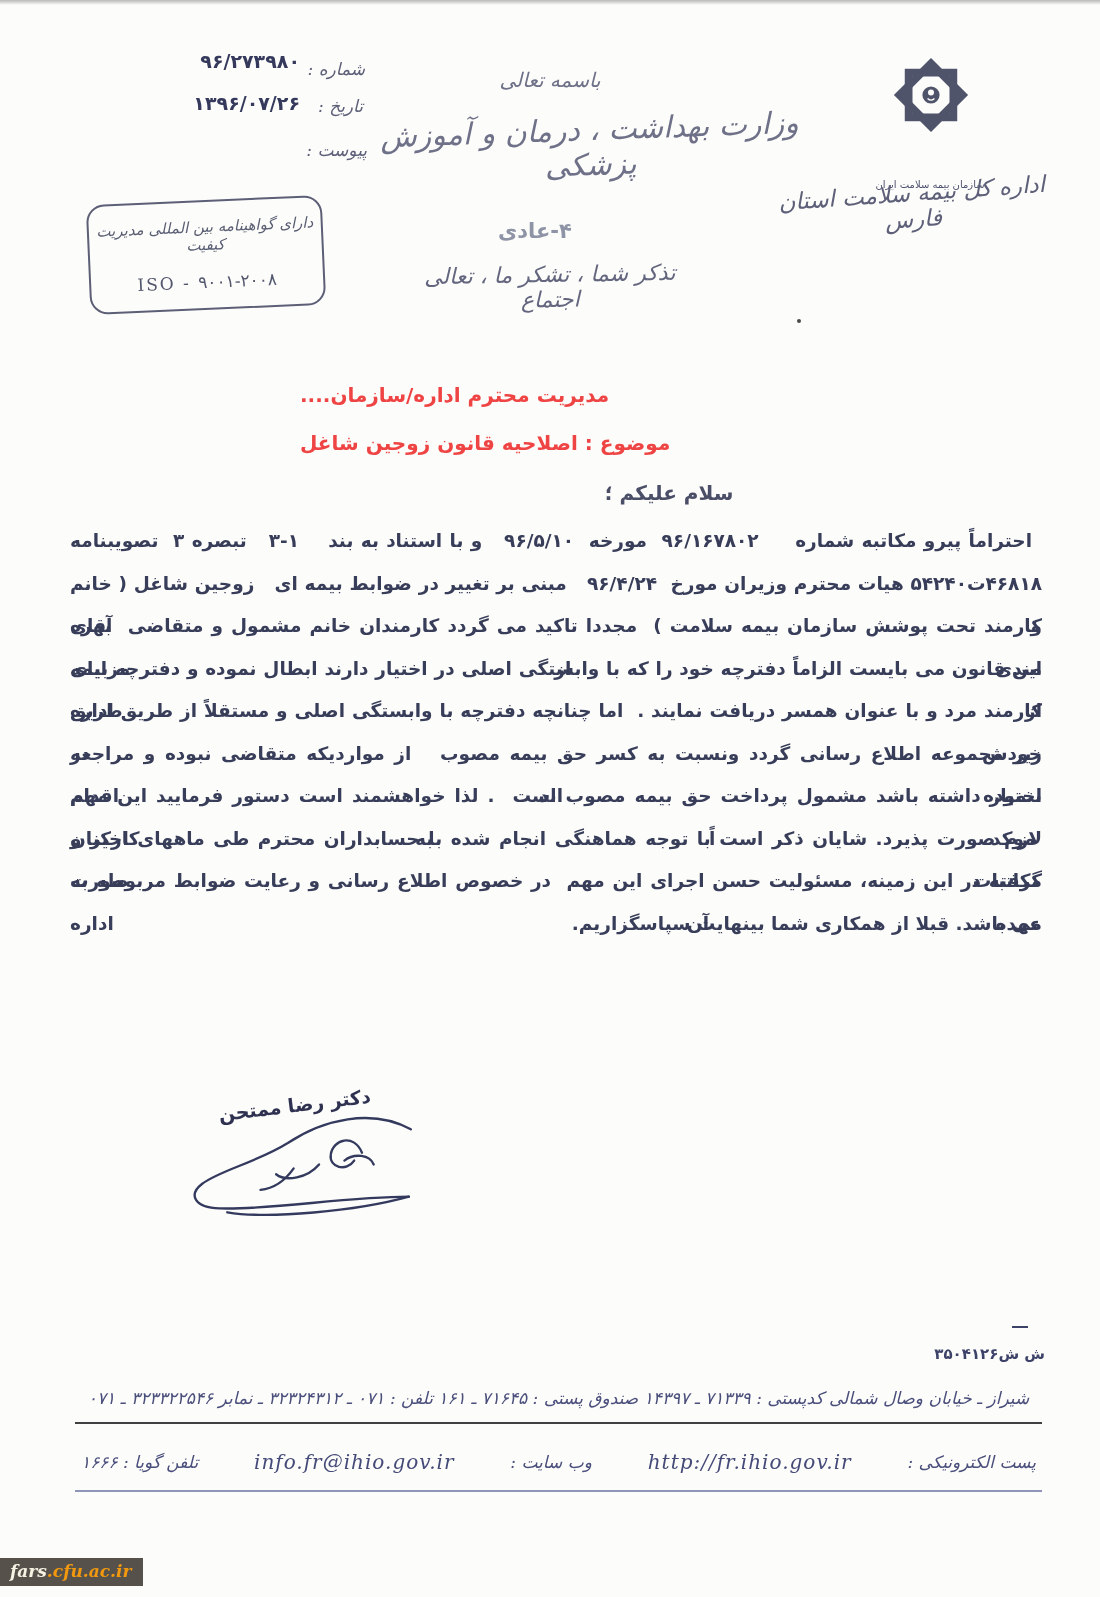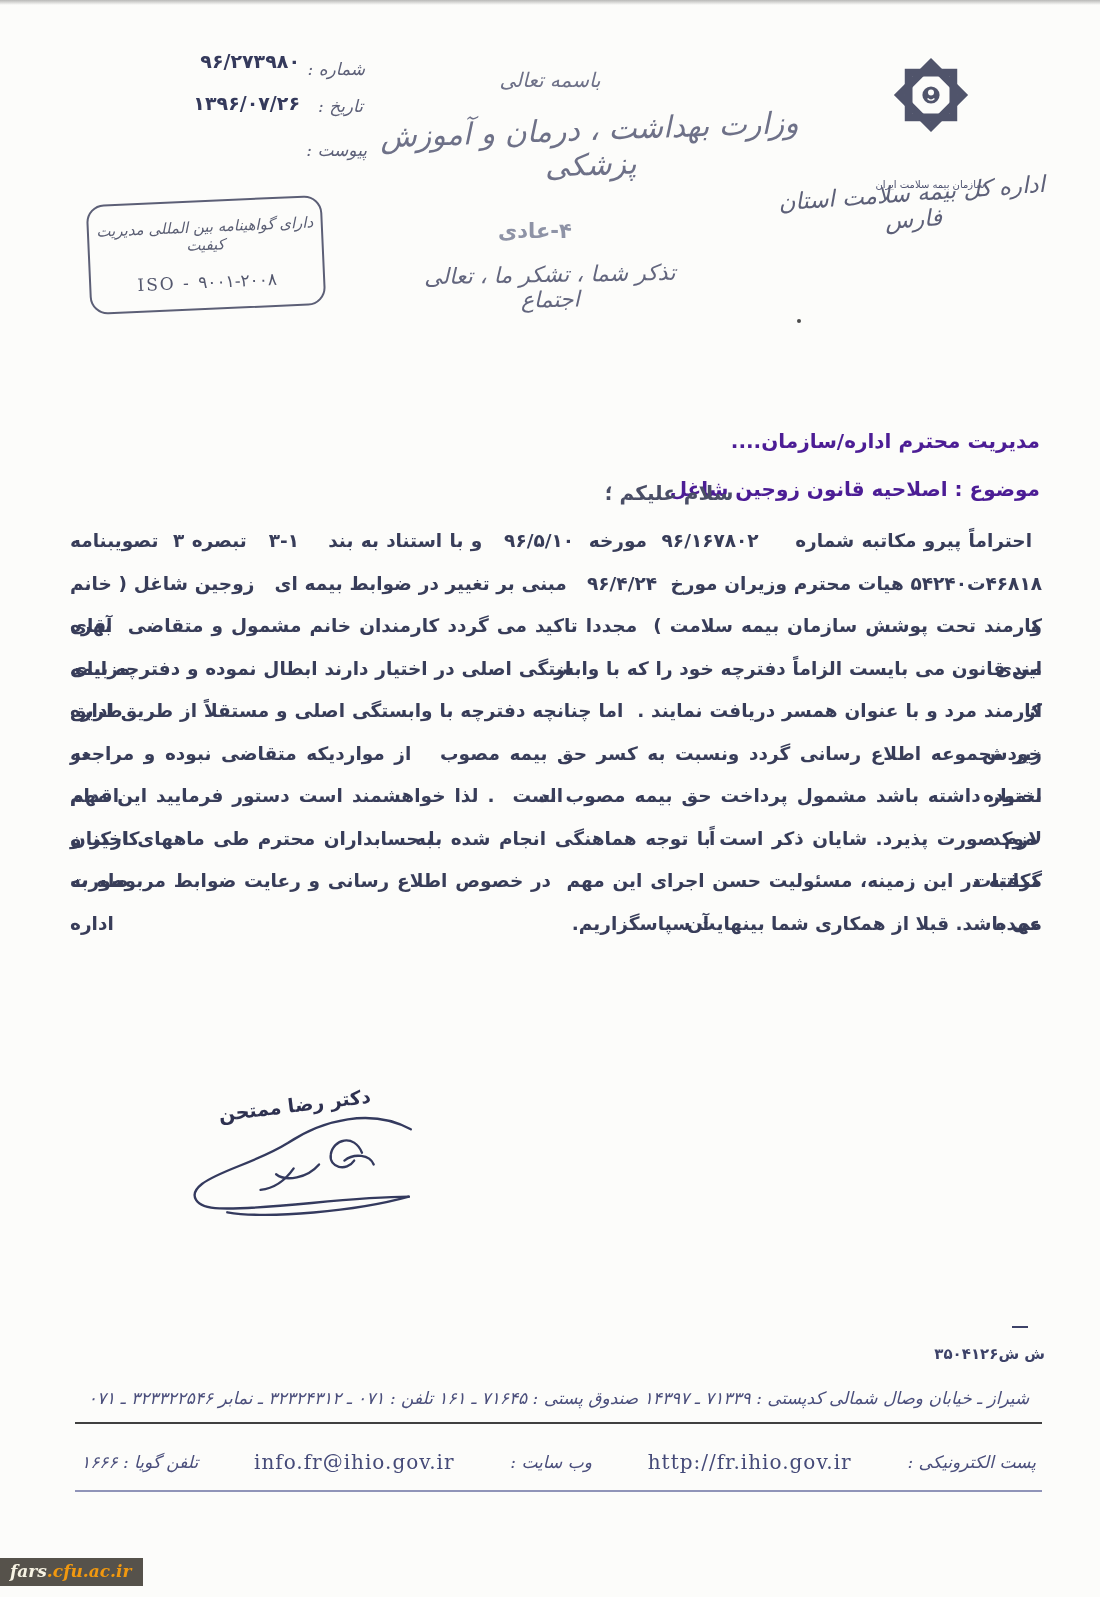--- a/index.html
+++ b/index.html
@@ -27,21 +27,21 @@
   .org-name{font-size:10px;color:#4e5270;text-align:center;letter-spacing:1px;}
   .office{font-size:23px;color:#5d6078;text-align:center;transform:rotate(-4deg);}
   
   .iso-box{
     width:232px;height:106px;border:2px solid #5c5f76;border-radius:18px;
     transform:rotate(-2.5deg);text-align:center;
   }
   .iso-line1{margin-top:16px;font-size:15px;color:#5a5e73;}
   .iso-line2{margin-top:18px;font-size:17px;color:#54586e;letter-spacing:2px;font-family:"DejaVu Serif",serif;}
   
-  .recipient,.subject{font-size:20px;font-weight:800;color:#4c1d95;text-align:right;margin-top:46px;}
+  .recipient,.subject{font-size:20px;font-weight:800;color:#ef4444;text-align:left;}
   .salutation{font-size:20px;font-weight:700;color:#4a4e66;text-align:center;}
   
   #body-text{left:70px;right:58px;top:520px;direction:rtl;}
   .body-line{
     font-size:18.5px;font-weight:700;color:#383d59;line-height:42.5px;height:42.5px;
     text-align:justify;text-align-last:justify;white-space:normal;
   }
   .body-line.first{padding-right:10px;}
   .body-line.last{text-align-last:right;}
   
@@ -53,21 +53,21 @@
     border-bottom:2px solid #404040;
     text-align:center;font-size:17px;color:#4b4f7c;line-height:40px;
   }
   .footer-line2{
     left:75px;right:58px;top:1434px;height:58px;
     border-bottom:2px solid #9094b8;
     display:flex;align-items:center;justify-content:space-between;
     color:#4b4f7c;padding:0 6px;box-sizing:border-box;
   }
   .footer-label{font-size:17px;color:#4b4f7c;}
-  .footer-url{font-size:20px;color:#454a78;font-family:"DejaVu Serif",serif;letter-spacing:1px;}
+  .footer-url{font-size:20px;color:#454a78;font-family:"DejaVu Serif",serif;font-style:italic;letter-spacing:1px;}
   .dash-mark{width:16px;border-top:2px solid #3d4268;height:0;}
   .tiny-dot{width:4px;height:4px;background:#4b4b4b;border-radius:50%;}
   
   .watermark{
     left:0;top:1558px;background:#56524b;padding:3px 12px 5px 10px;
     font-family:"DejaVu Serif",serif;font-style:italic;font-weight:700;font-size:17px;
   }
   .wm-prefix{color:#f7f3e3;}
   .wm-suffix{color:#f1980f;}
 </style>

